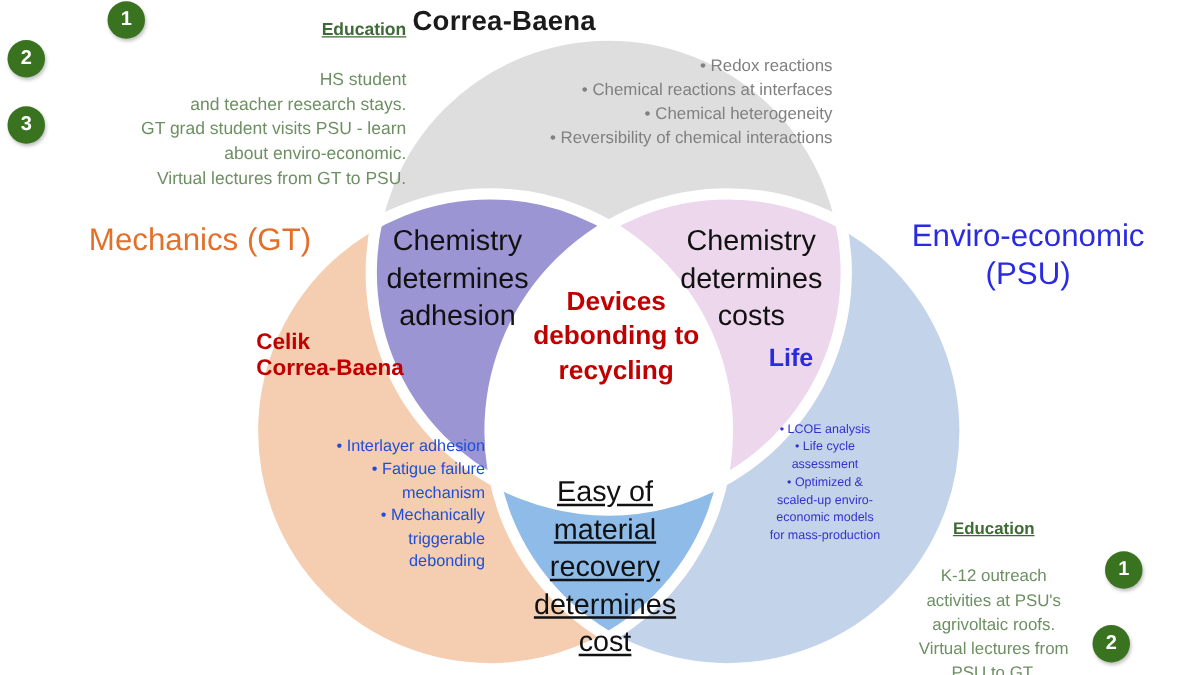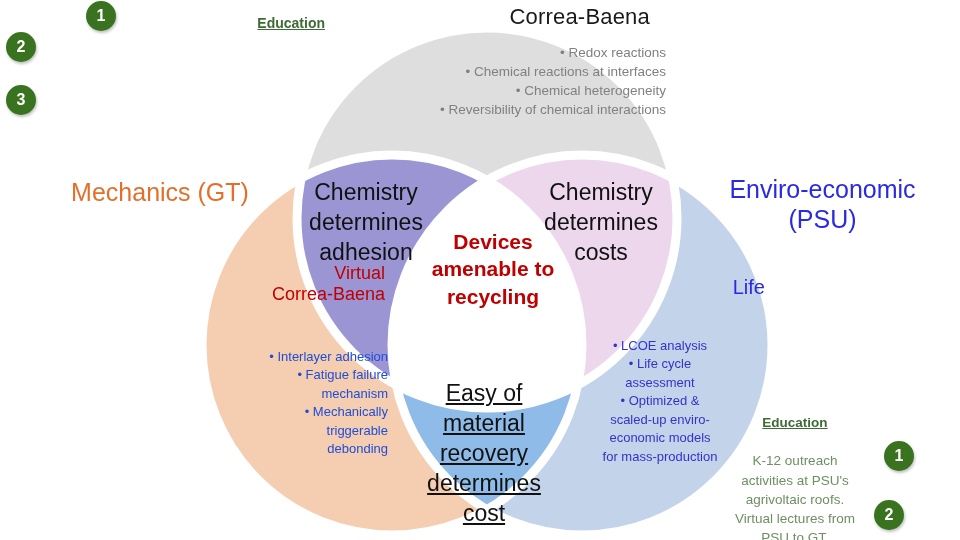--- a/index.html
+++ b/index.html
@@ -27,22 +27,22 @@
 
   
   .tblock {
     position: absolute;
     line-height: 1.18;
     white-space: pre-line;
   }
 
   
   .circ-title {
-    font-weight: normal;
-    text-align: right;
+    font-weight: bold;
+    text-align: left;
   }
   #title-top {
     left: 330px; top: 4px; width: 320px;
     font-size: 22px; color: #1a1a1a; letter-spacing: .2px;
   }
   #title-left {
     left: 205px; top: 263px; width: 180px;
     font-size: 18px; color: #c00000;
   }
   #title-right {
@@ -59,21 +59,21 @@
   #body-top {
     left: 318px; top: 43px; width: 348px;
     font-size: 13.5px; color: #808080; text-align: right;
   }
   #body-left {
     left: 183px; top: 348px; width: 205px;
     font-size: 13px; color: #1d4ed8; text-align: right;
   }
   #body-right {
     left: 560px; top: 337px; width: 200px;
-    font-size: 13px; color: #3333cc; text-align: center;
+    font-size: 10px; color: #3333cc; text-align: center;
   }
 
   
   .isect {
     position: absolute;
     text-align: center;
     white-space: pre-line;
     line-height: 1.30;
     color: #111111;
     font-size: 23px;
@@ -187,21 +187,21 @@
         <circle cx="582" cy="345" r="190" fill="#ffffff"></circle>
       </g>
     </g>
 
     <circle cx="487" cy="218" r="190" fill="none" stroke="#ffffff" stroke-width="9"></circle>
     <circle cx="392" cy="345" r="190" fill="none" stroke="#ffffff" stroke-width="9"></circle>
     <circle cx="582" cy="345" r="190" fill="none" stroke="#ffffff" stroke-width="9"></circle>
   </svg>
 
   <div class="tblock circ-title" id="title-top">Correa-Baena</div>
-  <div class="tblock circ-title" id="title-left">Virtual
+  <div class="tblock circ-title" id="title-left">Celik
 Correa-Baena</div>
   <div class="tblock circ-title" id="title-right">Life</div>
 
   <div class="bullets" id="body-top">• Redox reactions
 • Chemical reactions at interfaces
 • Chemical heterogeneity
 • Reversibility of chemical interactions</div>
   <div class="bullets" id="body-left">• Interlayer adhesion
 • Fatigue failure
 mechanism
@@ -220,29 +220,34 @@
 determines
 adhesion</div>
   <div class="isect" id="isect-tr">Chemistry
 determines
 costs</div>
   <div class="isect" id="isect-b">Easy of material
 recovery
 determines
 cost</div>
   <div id="center-label">Devices
-amenable to
+debonding to
 recycling</div>
 
   <div class="outer-cap" id="cap-left">Mechanics (GT)</div>
   <div class="outer-cap" id="cap-right">Enviro-economic
 (PSU)</div>
 
   <div id="edu-top">
     <span class="edu-head">Education</span><br>
+    <span class="edu-body">HS student
+and teacher research stays.
+GT grad student visits PSU - learn
+about enviro-economic.
+Virtual lectures from GT to PSU.</span>
   </div>
 
   <div class="badge" id="badge-1">1</div>
   <div class="badge" id="badge-2">2</div>
   <div class="badge" id="badge-3">3</div>
 
   <div id="edu-bottom">
     <span class="edu-head">Education</span><br>
     <span class="edu-body">K-12 outreach
 activities at PSU's

